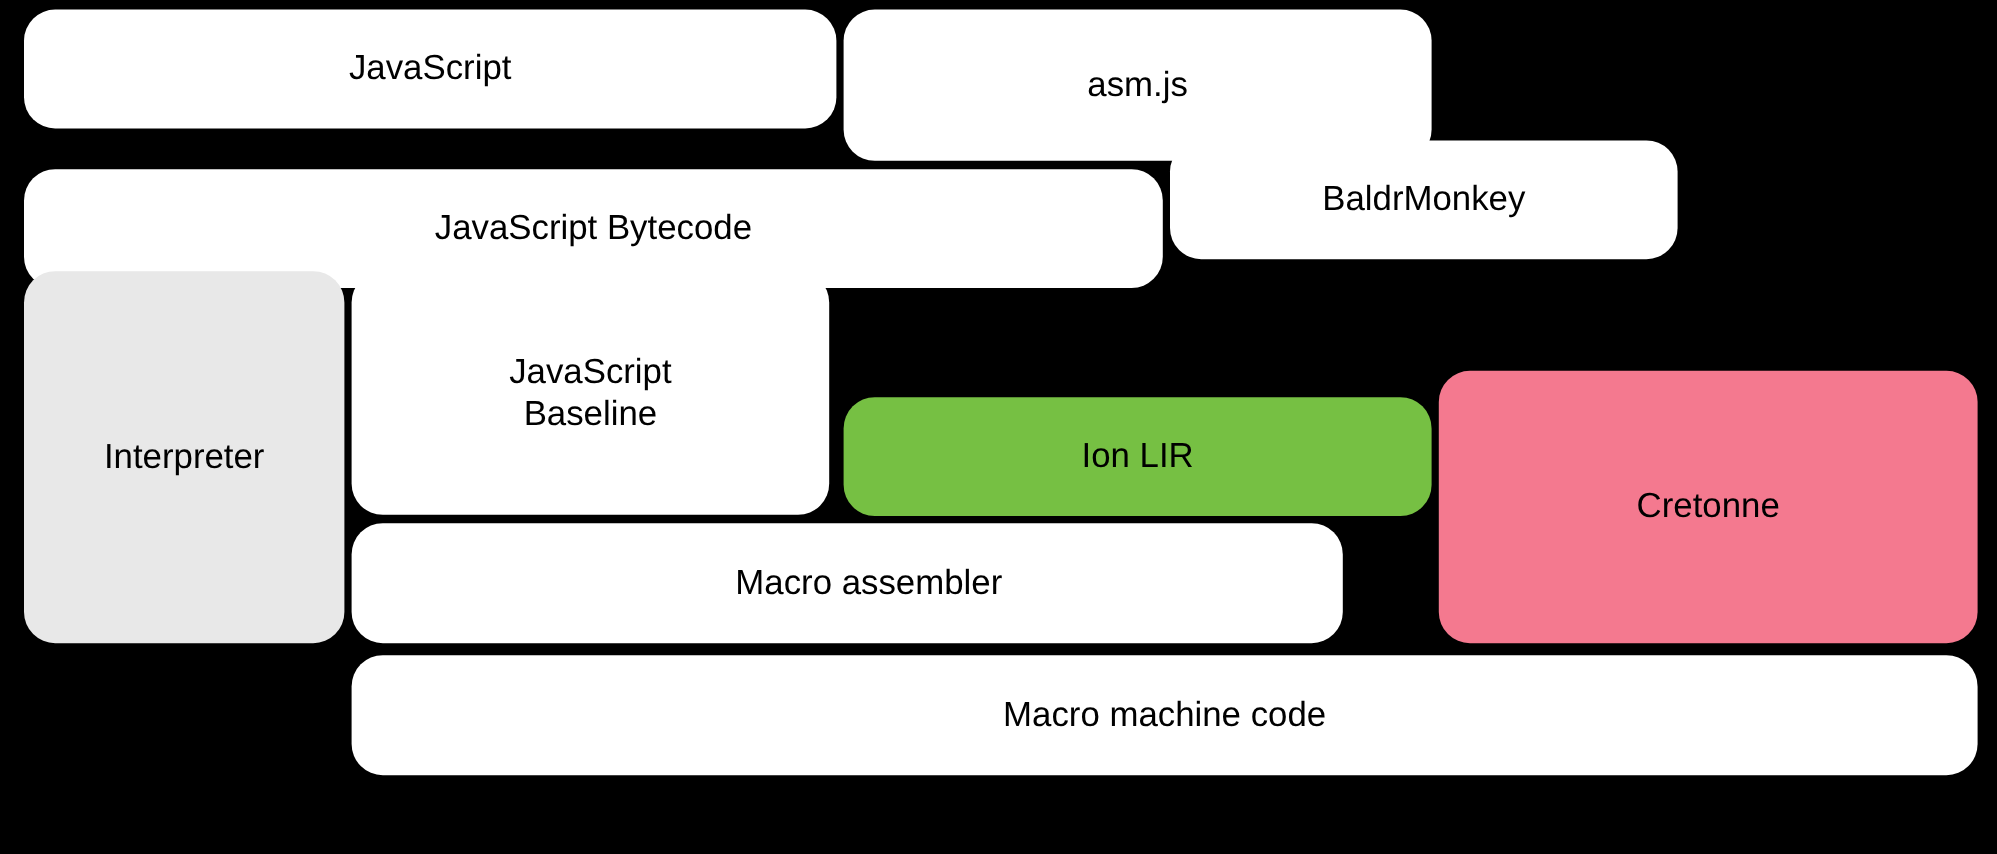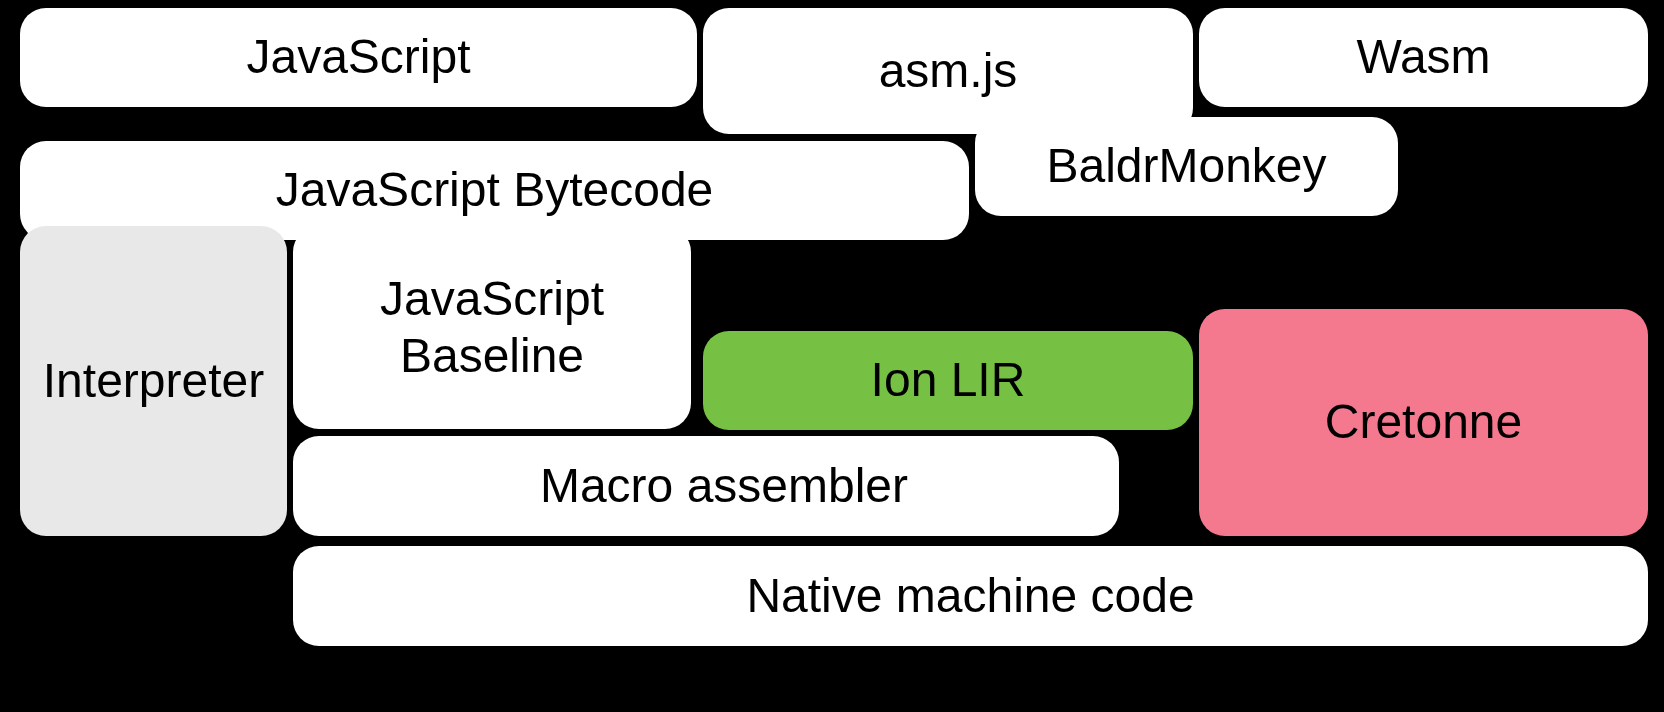--- a/index.html
+++ b/index.html
@@ -20,21 +20,21 @@
   .box {
     position: absolute;
     box-sizing: border-box;
     display: flex;
     align-items: center;
     justify-content: center;
     text-align: center;
     color: #000000;
     background: #ffffff;
     border-radius: 26px;
-    font-size: 48px;
+    font-size: 29px;
     font-weight: 400;
     line-height: 1.18;
     letter-spacing: 0px;
     white-space: pre-line;
     -webkit-font-smoothing: antialiased;
   }
   
   #box-javascript       { left: 20px;   top: 8px;   width: 677px;  height: 99px; }
   #box-asmjs            { left: 703px;  top: 8px;   width: 490px;  height: 126px; }
   #box-wasm             { left: 1199px; top: 8px;   width: 449px;  height: 99px; }
@@ -54,33 +54,32 @@
 </style>
 </head>
 <body>
 
 <div id="stage">
 
   <div class="box" id="box-javascript">JavaScript</div>
 
   <div class="box" id="box-asmjs">asm.js</div>
 
-  <div class="box" id="box-wasm">Wasm</div>
 
   <div class="box" id="box-js-bytecode">JavaScript Bytecode</div>
 
   <div class="box" id="box-baldrmonkey">BaldrMonkey</div>
 
   <div class="box" id="box-interpreter">Interpreter</div>
 
   <div class="box" id="box-js-baseline">JavaScript
 Baseline</div>
 
 
   <div class="box" id="box-ion-lir">Ion LIR</div>
 
   <div class="box" id="box-cretonne">Cretonne</div>
 
   <div class="box" id="box-macro-assembler">Macro assembler</div>
 
-  <div class="box" id="box-native-machine">Native machine code</div>
+  <div class="box" id="box-native-machine">Macro machine code</div>
 
 </div>
 
 </body></html>

